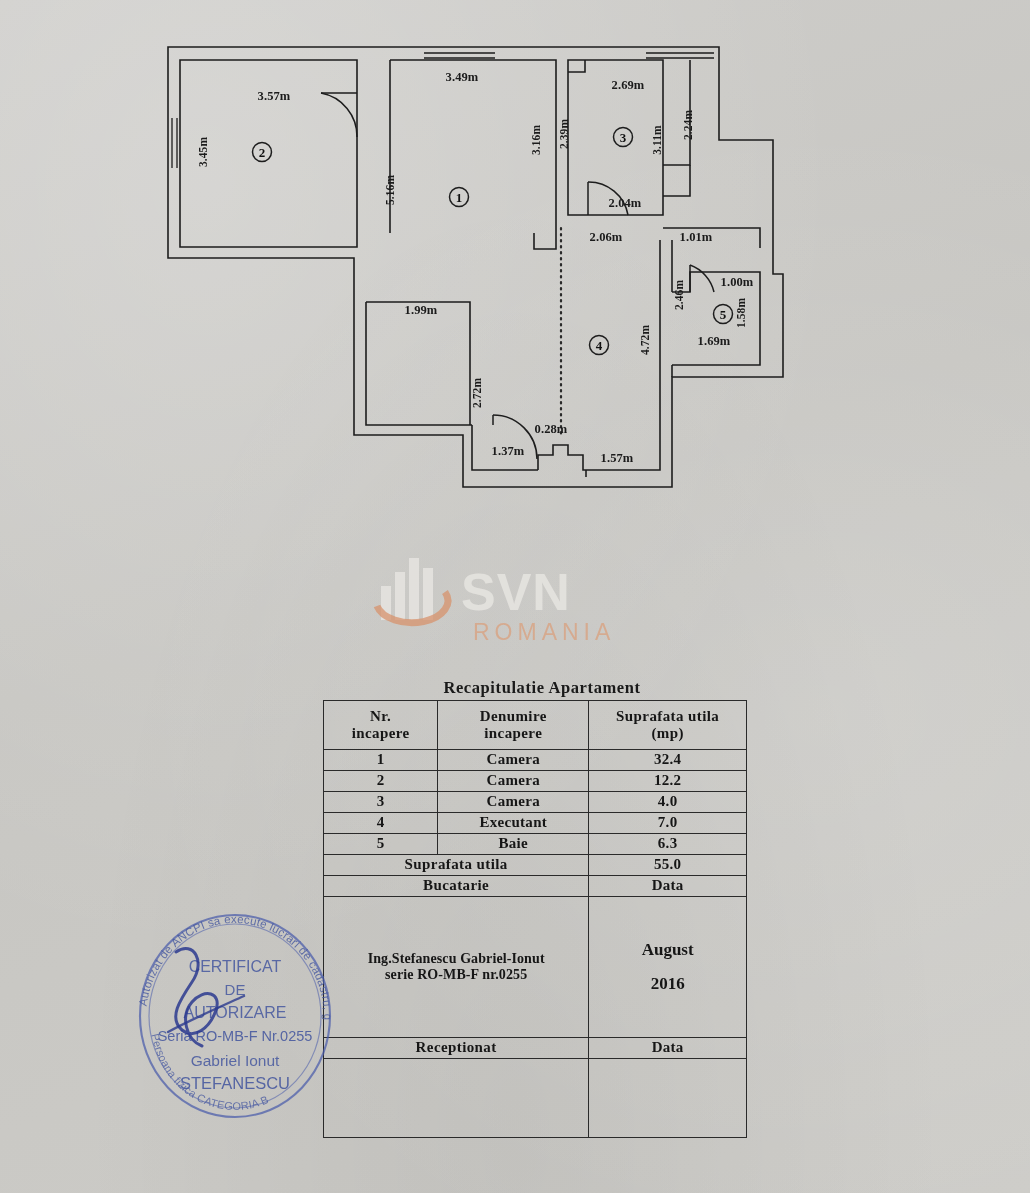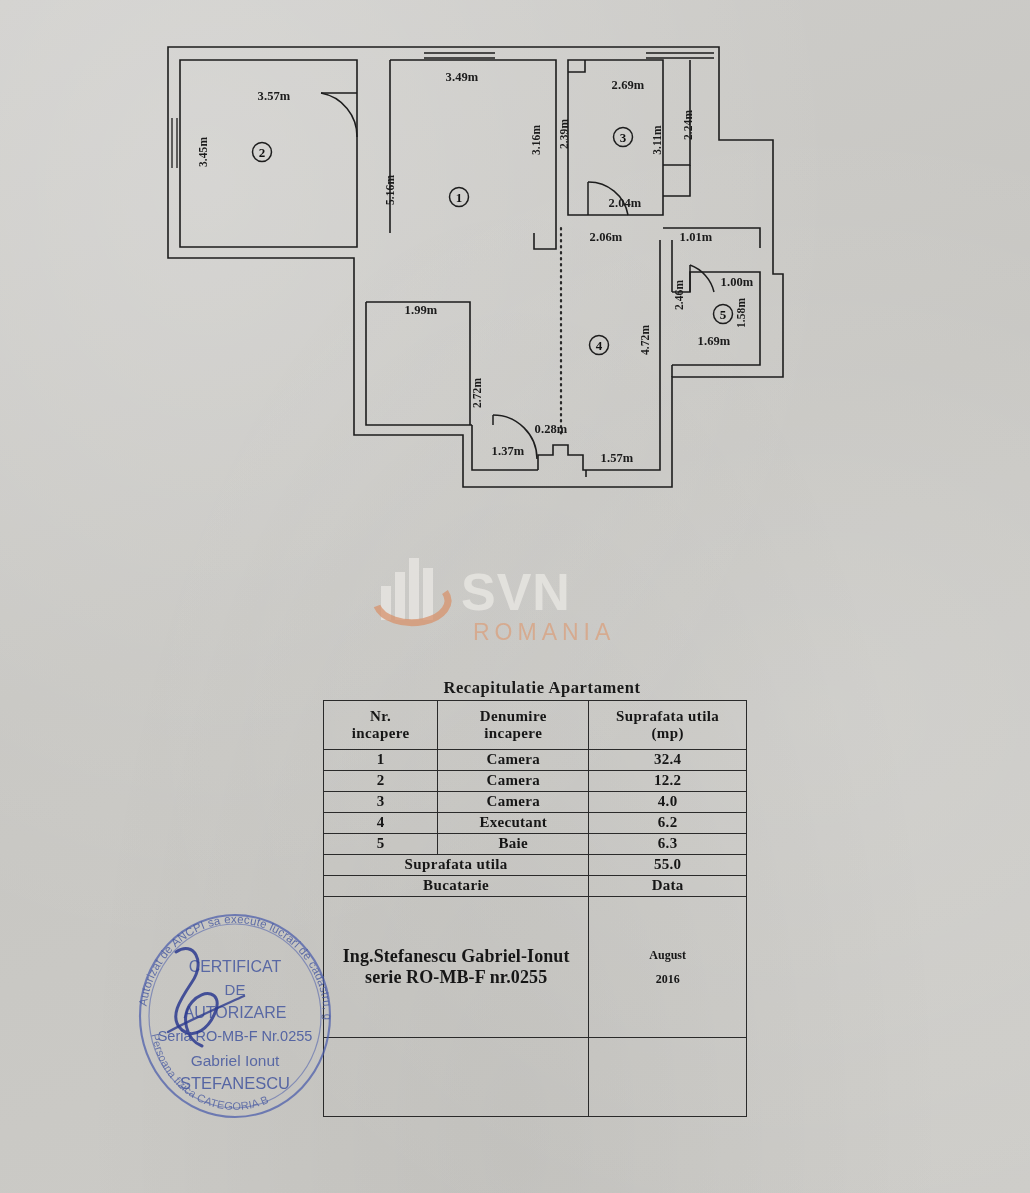--- a/index.html
+++ b/index.html
@@ -56,24 +56,24 @@
   }
   #recap-table th{font-size:15px;line-height:1.12;padding:7px 2px;letter-spacing:.4px;}
   .c-nr{width:113px;}
   .c-den{width:152px;}
   .c-sup{width:159px;}
   .row-cell{height:20px;font-size:15px;letter-spacing:.3px;}
   .den-left{text-align:left;padding-left:30px;}
   .span-label{text-align:center;letter-spacing:.4px;}
   .exec-cell{
     height:140px;vertical-align:top;text-align:left;
-    padding:4px 0 0 2px;font-size:18px;line-height:1.12;
+    padding:4px 0 0 2px;font-size:14px;line-height:1.12;
     letter-spacing:.1px;white-space:pre-line;margin-top:36px;
   }
-  .data-cell{height:140px;vertical-align:middle;text-align:center;font-size:12px;line-height:2.0;}
+  .data-cell{height:140px;vertical-align:middle;text-align:center;font-size:17px;line-height:2.0;}
   .blank-cell{height:78px;}
   
   #stamp{
     position:absolute;left:124px;top:900px;width:222px;height:226px;
     pointer-events:none;
   }
 </style>
 </head>
 <body>
 
@@ -223,21 +223,21 @@
         <td class="row-cell">12.2</td>
       </tr>
       <tr>
         <td class="row-cell">3</td>
         <td class="row-cell den-left">Camera</td>
         <td class="row-cell">4.0</td>
       </tr>
       <tr>
         <td class="row-cell">4</td>
         <td class="row-cell den-left">Executant</td>
-        <td class="row-cell">6.2</td>
+        <td class="row-cell">7.0</td>
       </tr>
       <tr>
         <td class="row-cell">5</td>
         <td class="row-cell den-left">Baie</td>
         <td class="row-cell">6.3</td>
       </tr>
       <tr>
         <td class="row-cell span-label" colspan="2">Suprafata utila</td>
         <td class="row-cell">55.0</td>
       </tr>
@@ -245,20 +245,24 @@
         <td class="row-cell span-label" colspan="2">Bucatarie</td>
         <td class="row-cell">Data</td>
       </tr>
       <tr>
         <td class="exec-cell" colspan="2">Ing.Stefanescu Gabriel-Ionut
   serie RO-MB-F nr.0255</td>
         <td class="data-cell">
           <div>August</div>
           <div>2016</div>
         </td>
+      </tr>
+      <tr>
+        <td class="row-cell span-label" colspan="2">Receptionat</td>
+        <td class="row-cell">Data</td>
       </tr>
       <tr>
         <td class="blank-cell" colspan="2"></td>
         <td class="blank-cell"></td>
       </tr>
     </tbody>
 </table>
 
 <div id="stamp">
   <svg width="222" height="226" viewBox="0 0 222 226">

